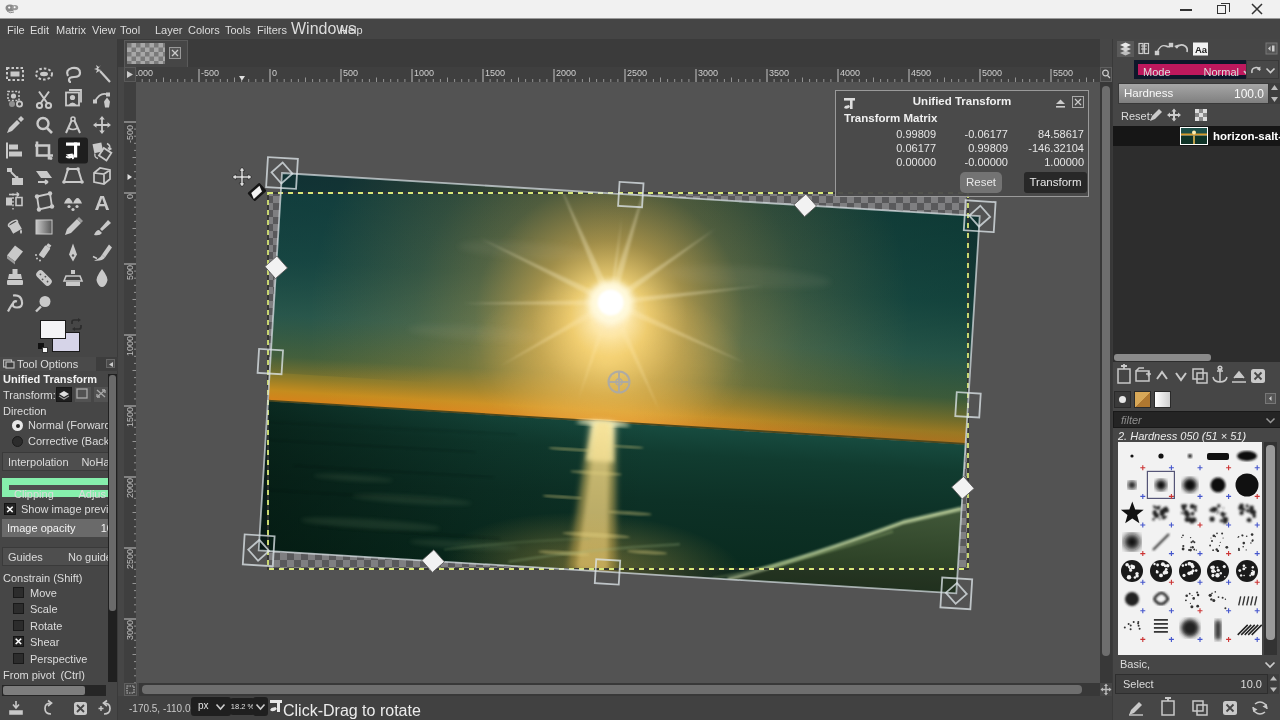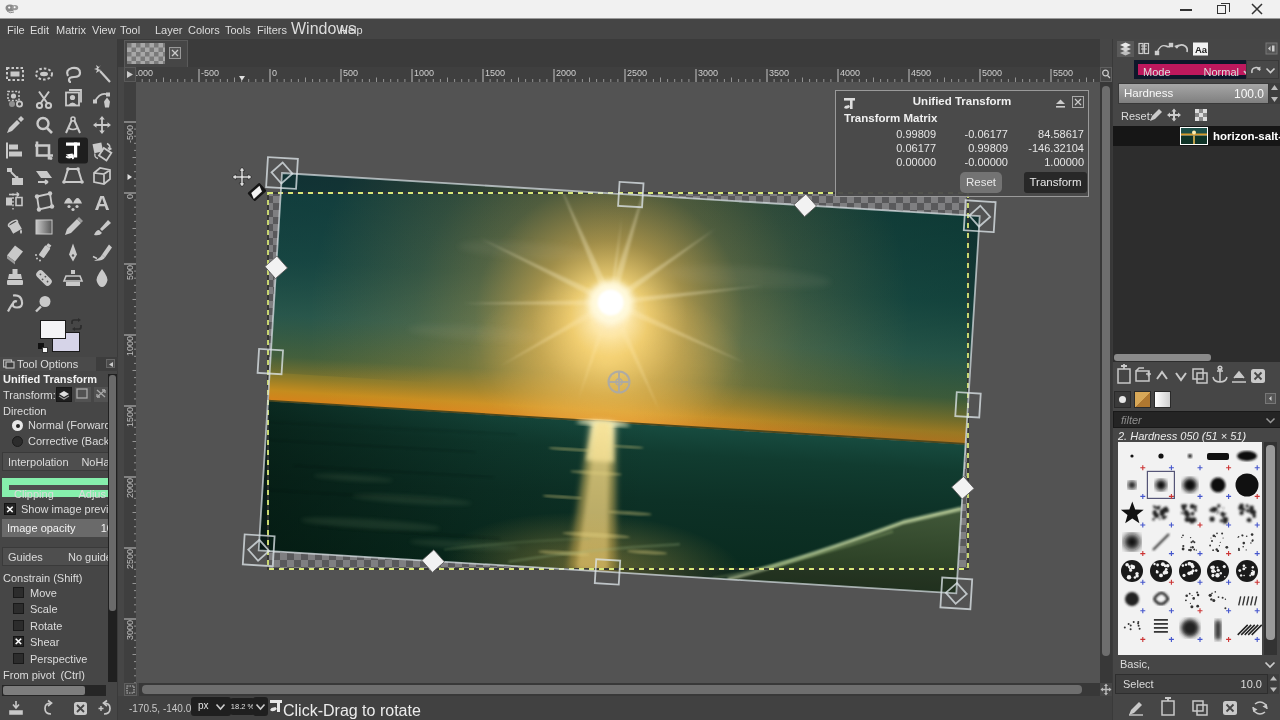--- a/index.html
+++ b/index.html
@@ -883,21 +883,21 @@
 <div class="ab" style="left:139px;top:683px;width:961px;height:13px;background:#383838"></div>
 <div class="ab" style="left:142px;top:685px;width:940px;height:9px;background:#6e6e6e;border-radius:4px"></div>
 <div class="ab" style="left:1100px;top:683px;width:12px;height:13px;background:#464646">
     <svg width="12" height="13" viewBox="0 0 12 13">
       <path d="M6 2 L6 11 M1.5 6.5 L10.5 6.5" stroke="#bbb" stroke-width="1.4"></path>
       <path d="M6 0.5 L8 3 L4 3 Z M6 12.5 L8 10 L4 10 Z M0.5 6.5 L3 4.5 L3 8.5 Z M11.5 6.5 L9 4.5 L9 8.5 Z" fill="#bbb"></path>
     </svg>
   </div>
 
 <div class="ab" style="left:118px;top:696px;width:994px;height:24px;background:#414141">
- <span class="ab" style="left:11px;top:7px;color:#c8c8c8;font-size:10px">-170.5, -140.0</span>
+ <span class="ab" style="left:11px;top:7px;color:#c8c8c8;font-size:10px">-170.5, -110.0</span>
  <div class="ab" style="left:73px;top:1px;width:40px;height:19px;background:#1f1f1f;border-radius:3px">
   <span class="ab" style="left:7px;top:3px;color:#e0e0e0;font-size:10px">px</span>
   <svg class="ab" style="left:24px;top:6px" width="11" height="8" viewBox="0 0 11 8">
         <path d="M1.5 1.5 L5.5 6 L9.5 1.5" stroke="#ccc" stroke-width="1.6" fill="none"></path>
       </svg>
  </div>
  <div class="ab" style="left:112px;top:2px;width:25px;height:17px;background:#1f1f1f;border-radius:3px;color:#e0e0e0;font-size:7.5px;text-align:center;line-height:17px">18.2 %</div>
  <div class="ab" style="left:135px;top:1px;width:15px;height:19px;background:#1f1f1f;border-radius:3px">
       <svg style="margin:6px 2px" width="11" height="8" viewBox="0 0 11 8">
         <path d="M1.5 1.5 L5.5 6 L9.5 1.5" stroke="#ccc" stroke-width="1.6" fill="none"></path>

